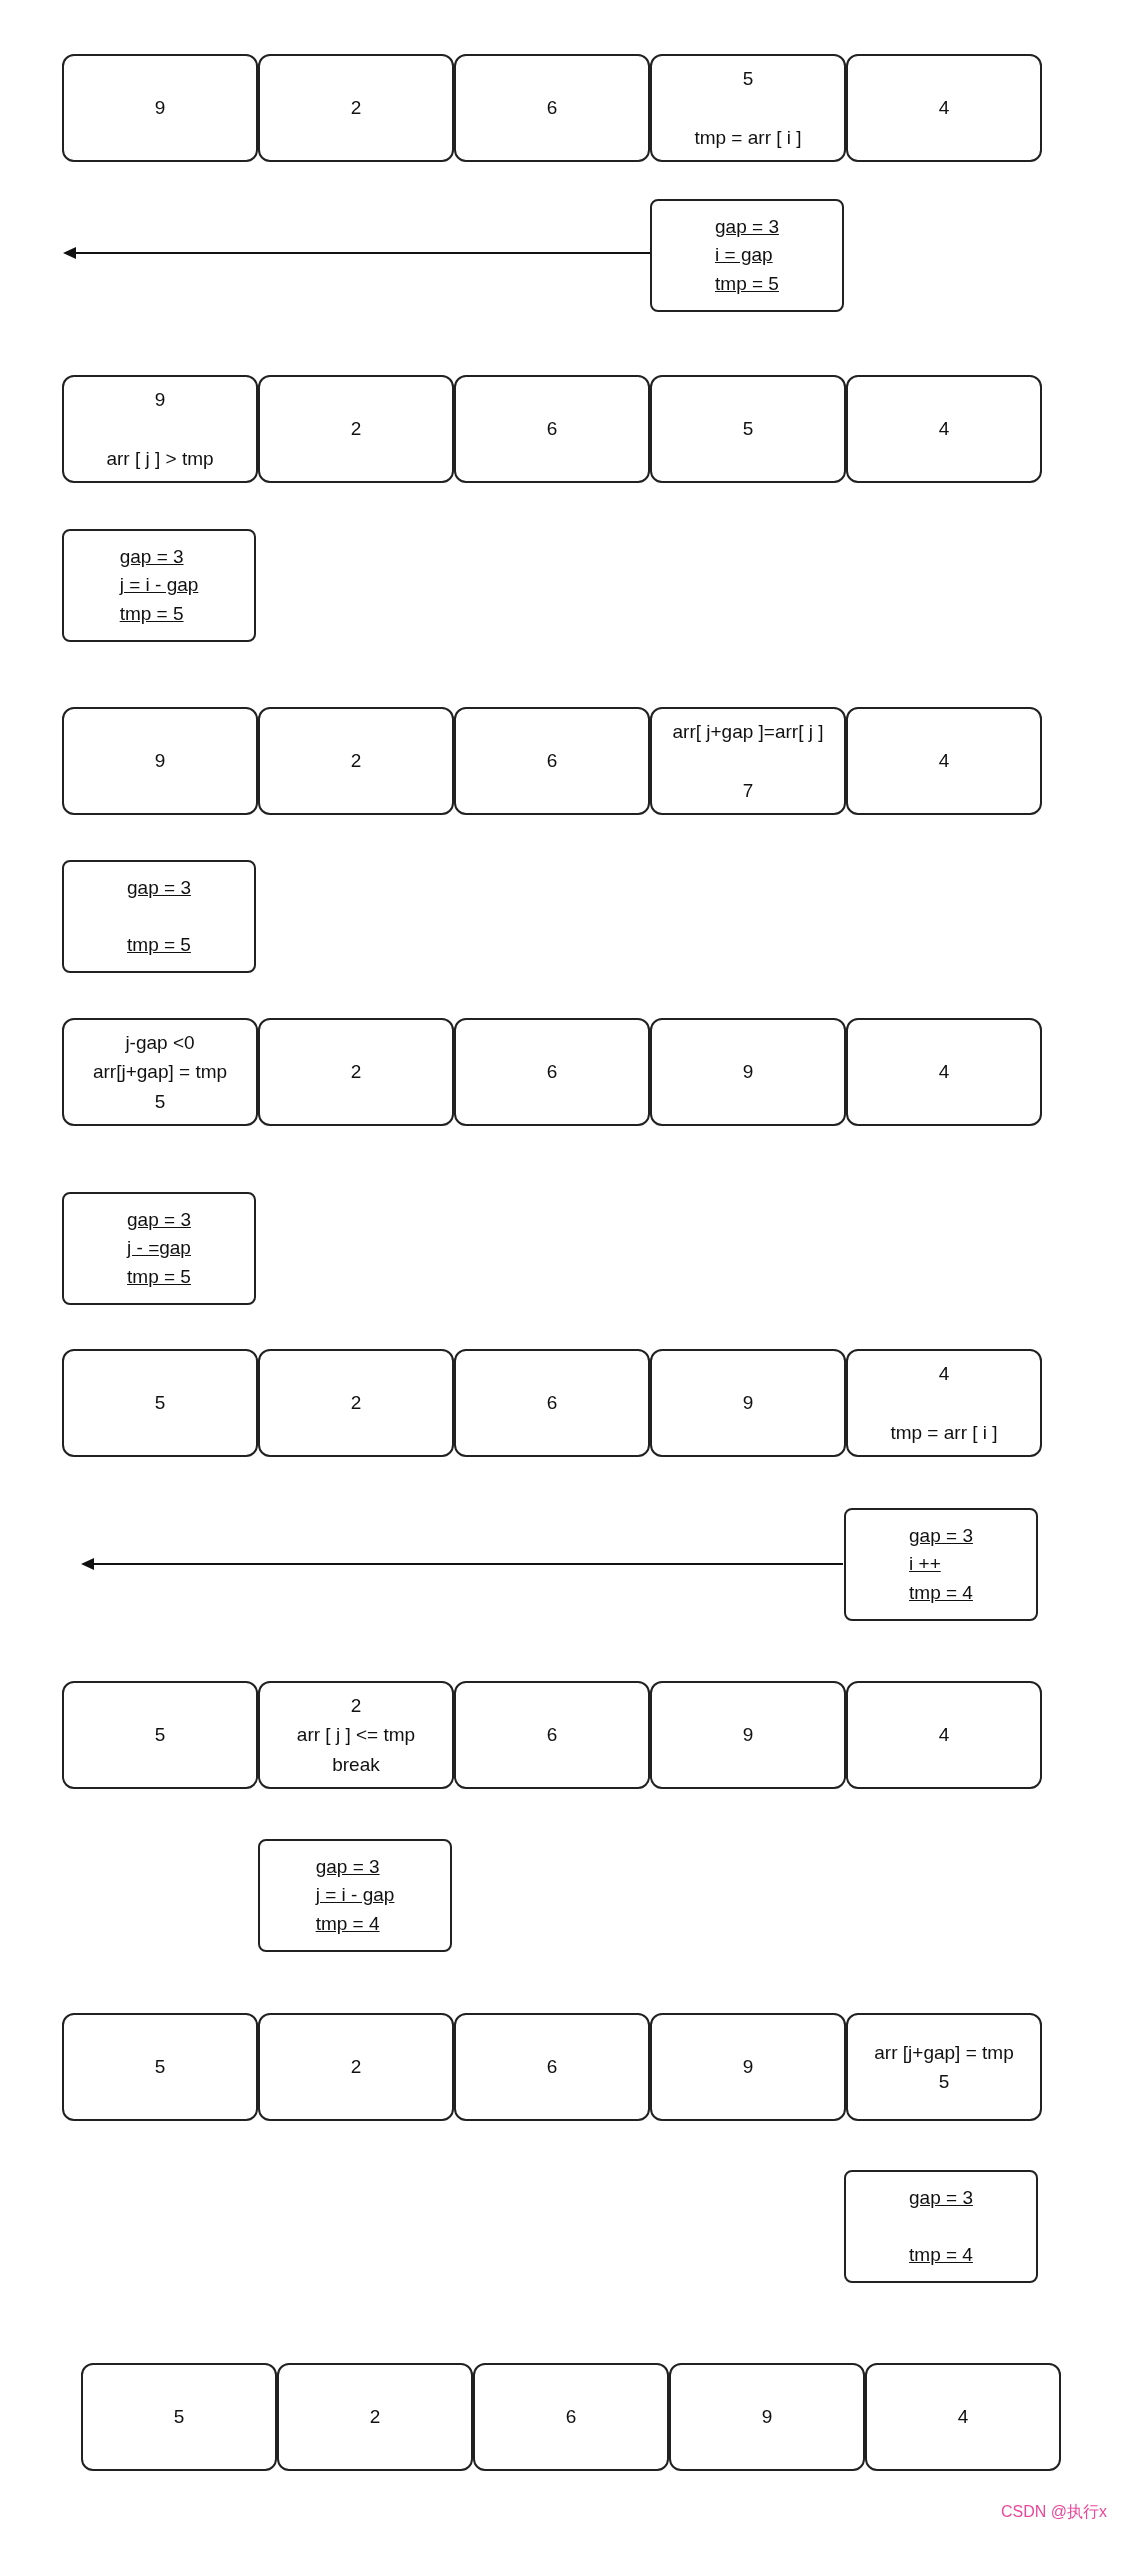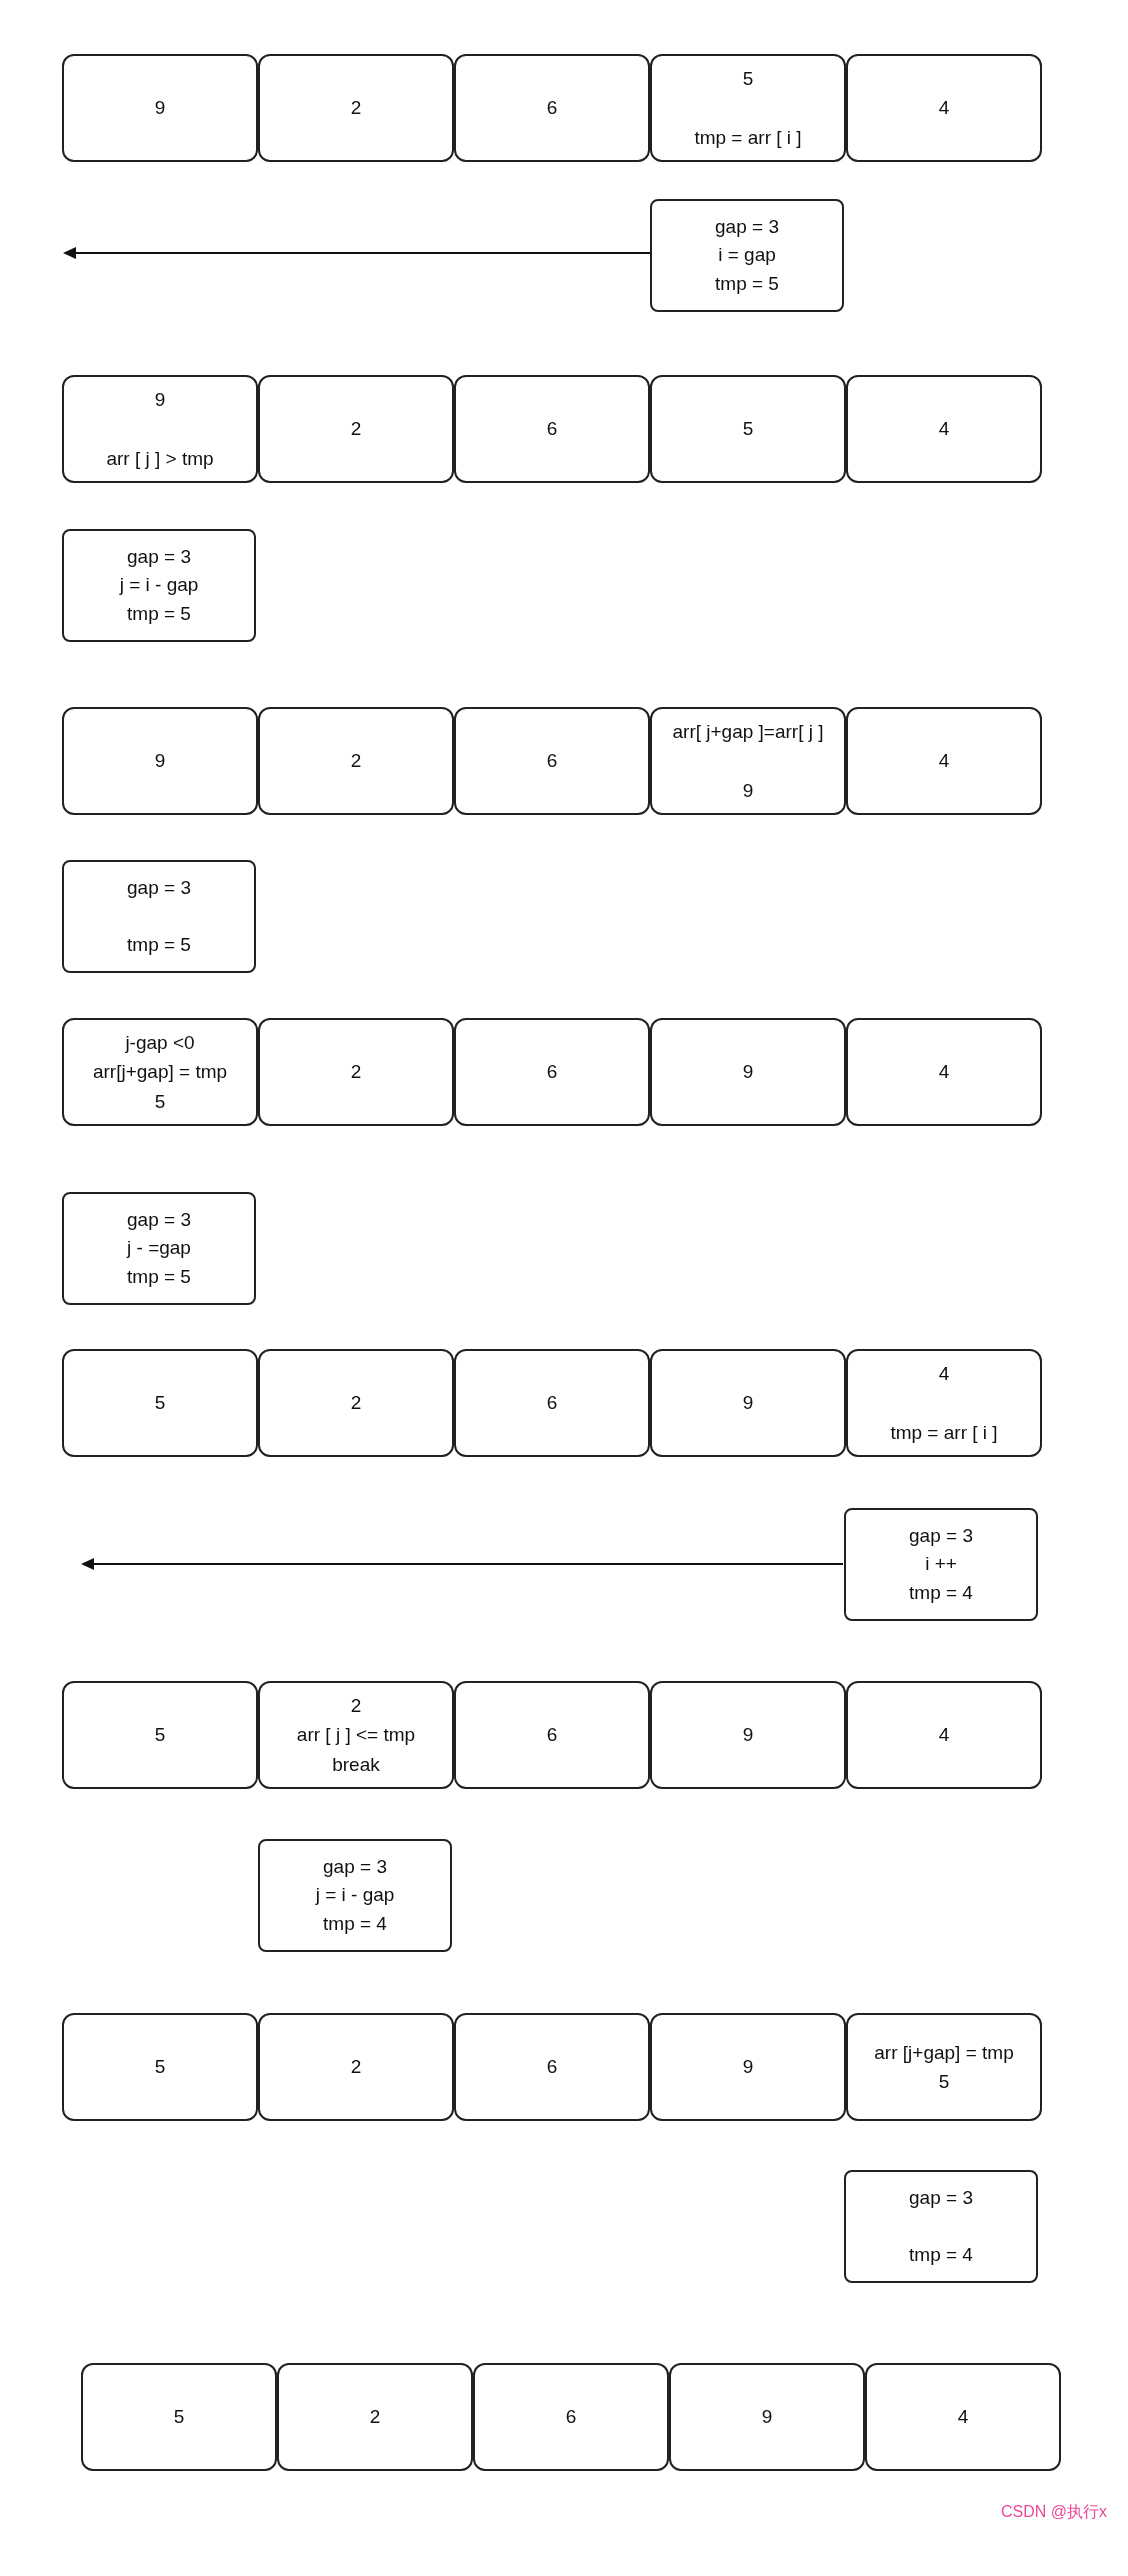--- a/index.html
+++ b/index.html
@@ -36,24 +36,24 @@
   .note {
     position: absolute;
     width: 194px;
     height: 113px;
     background: #ffffff;
     border: 2px solid #212121;
     border-radius: 8px;
     display: flex;
     align-items: center;
     justify-content: center;
-    text-align: center;
     font-size: 19px;
     line-height: 1.5;
     white-space: pre-line;
+    text-decoration: underline;
   }
   .arrow {
     position: absolute;
     height: 0;
     border-top: 2px solid #111111;
   }
   .arrow::before {
     content: "";
     position: absolute;
     left: -2px;
@@ -105,21 +105,21 @@
   <div class="note" style="top:529px; left:62px">gap = 3
 j = i -  gap
 tmp = 5</div>
 
   <div class="array-row" style="top:707px">
     <div class="cell">9</div>
     <div class="cell">2</div>
     <div class="cell">6</div>
     <div class="cell">arr[ j+gap ]=arr[ j ]
 
-9</div>
+7</div>
     <div class="cell">4</div>
   </div>
 
   <div class="note" style="top:860px; left:62px">gap = 3
 
 tmp = 5</div>
 
   <div class="array-row" style="top:1018px">
     <div class="cell">j-gap &lt;0
 arr[j+gap] = tmp

